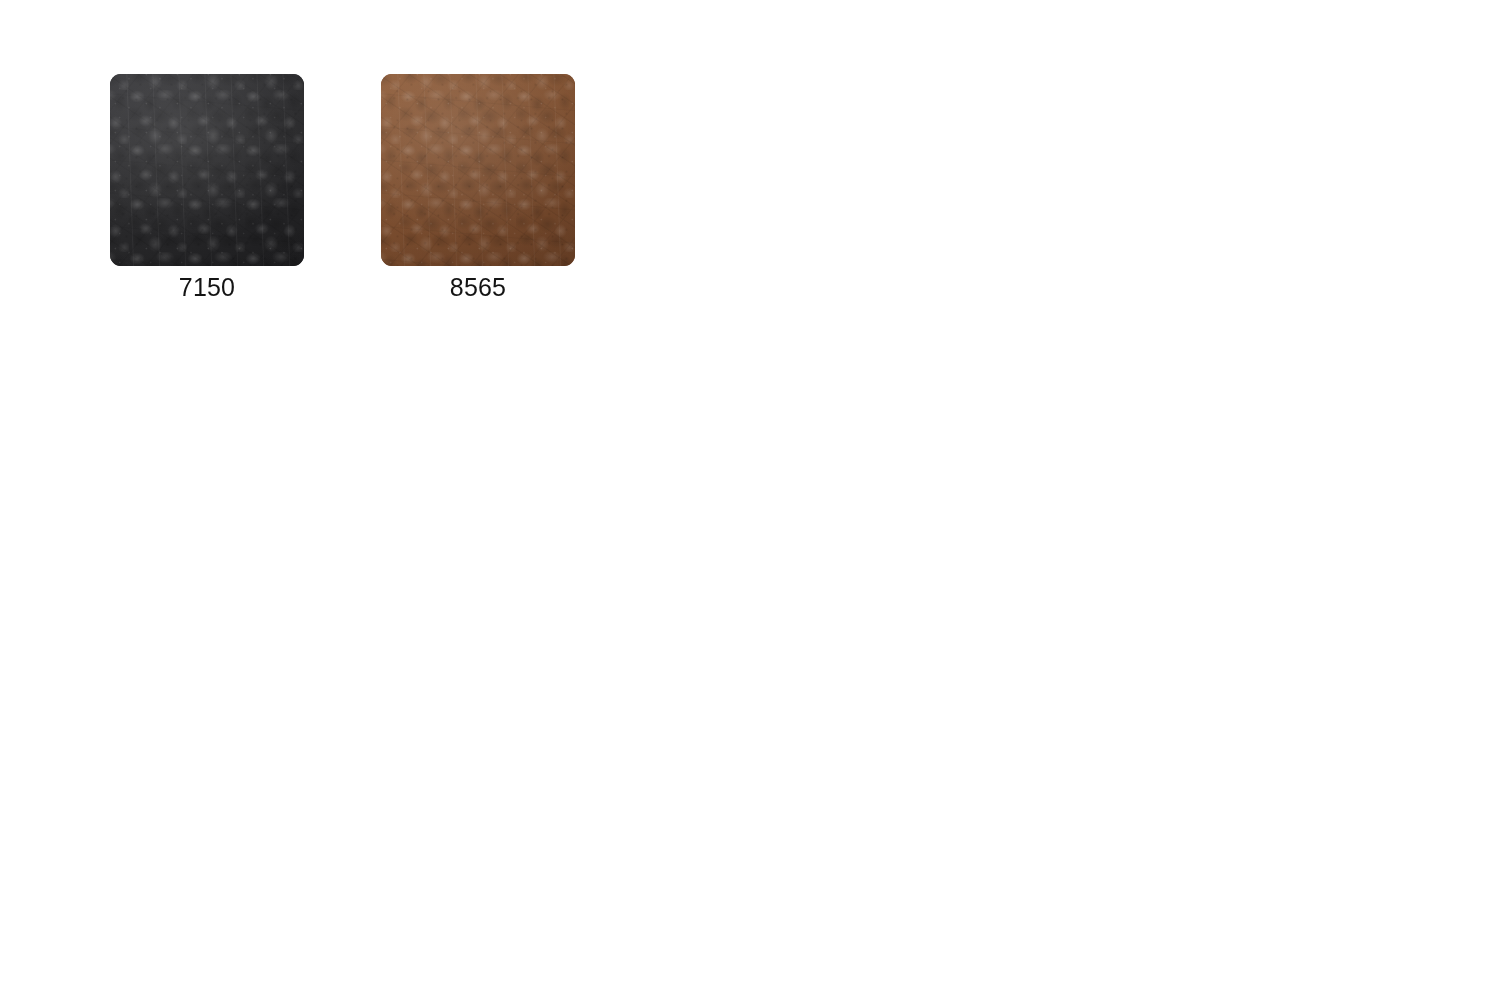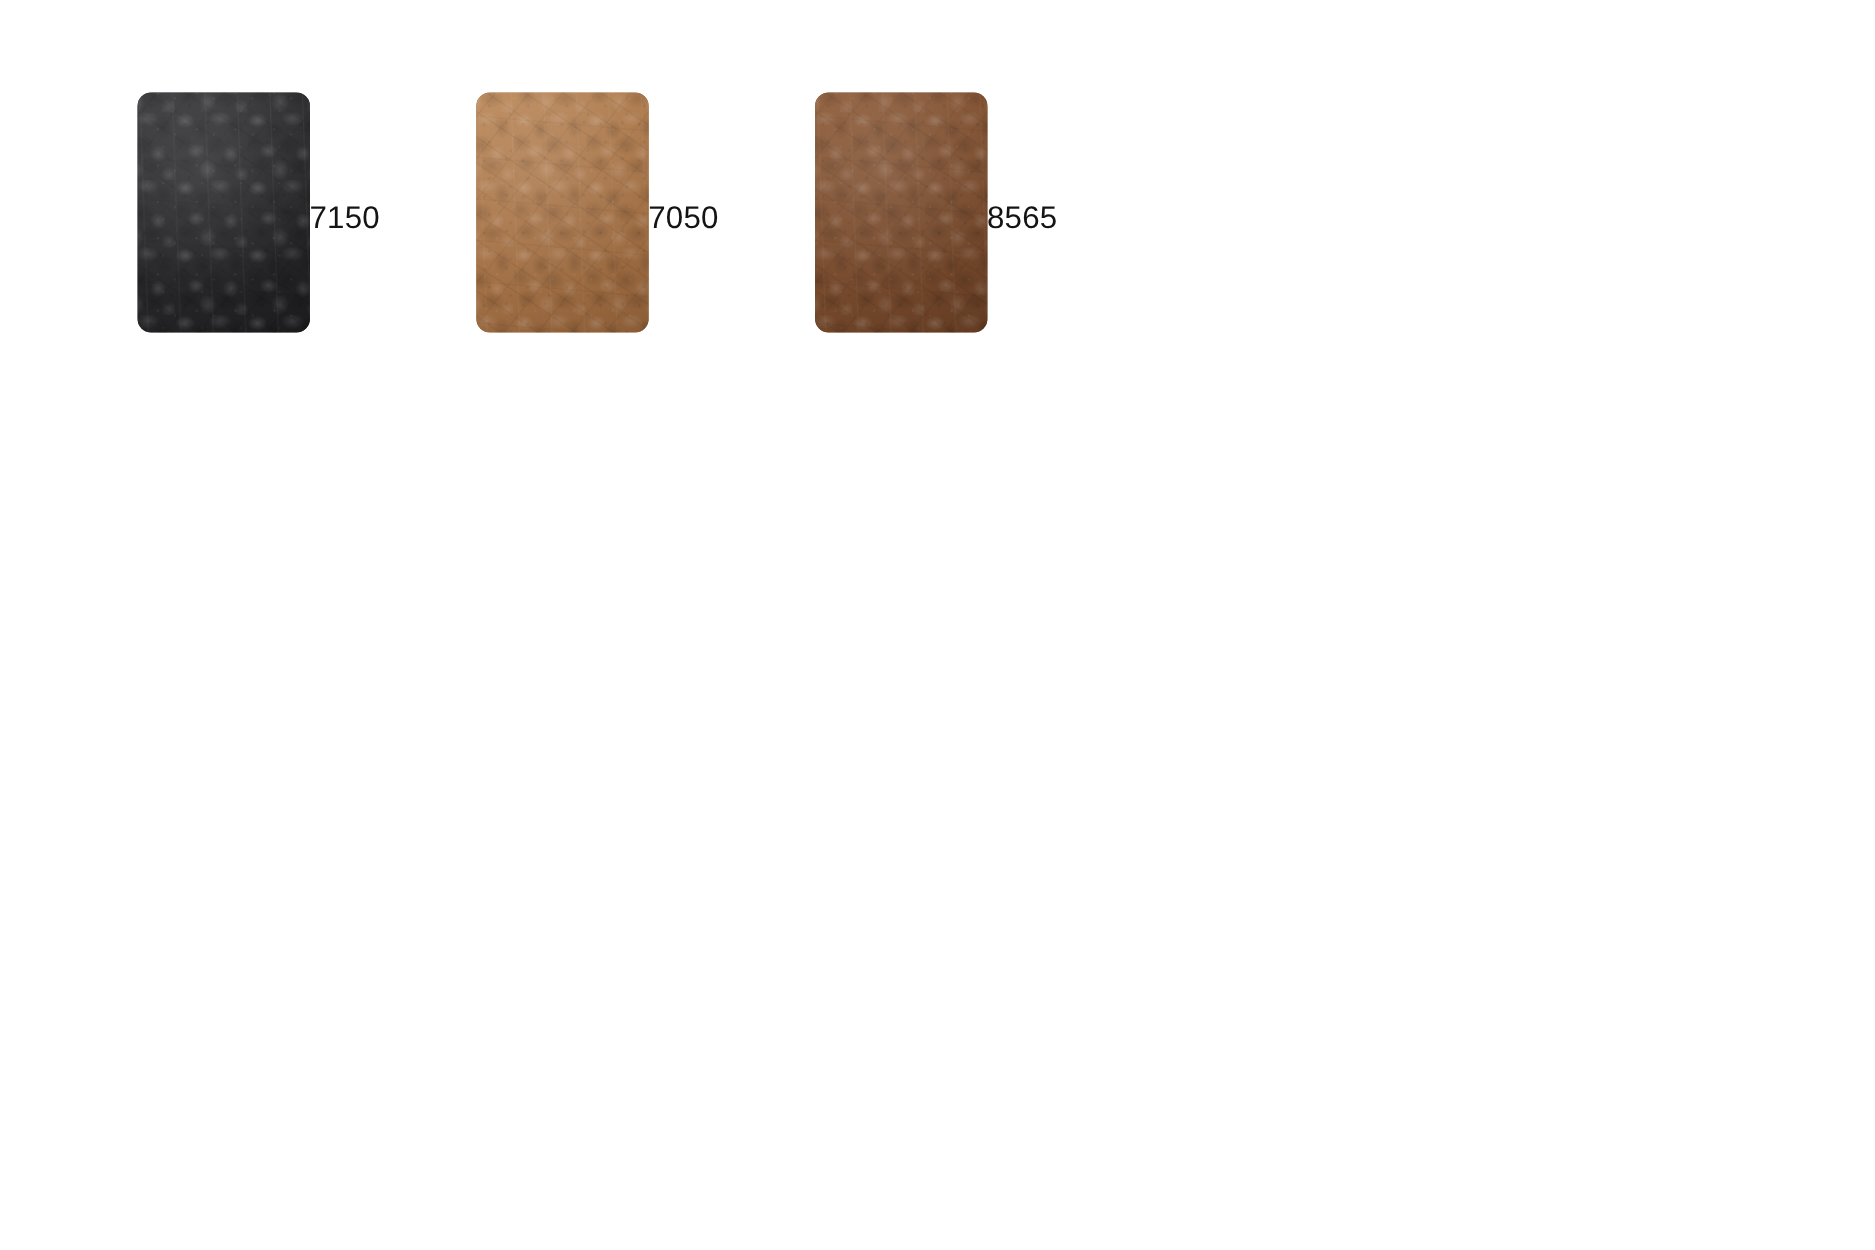--- a/index.html
+++ b/index.html
@@ -23,21 +23,21 @@
     top: 74px;
     display: flex;
     flex-direction: row;
     align-items: flex-start;
     gap: 77px;
   }
 
   .swatch-item {
     width: 194px;
     display: flex;
-    flex-direction: row;
+    flex-direction: column;
     align-items: center;
   }
 
   .swatch-tile {
     position: relative;
     width: 194px;
     height: 192px;
     border-radius: 11px;
     overflow: hidden;
     background-color: #7d4f30;
@@ -137,30 +137,20 @@
     <div class="swatch-tile" style="background-color: rgb(43, 43, 45);">
       <div class="grain-base" style="background-image: linear-gradient(152deg, rgb(59, 59, 62) 0%, rgb(43, 43, 45) 44%, rgb(28, 28, 30) 100%);"></div>
       <div class="grain-cells"></div>
       <div class="grain-creases"></div>
       <div class="grain-speckle"></div>
       <div class="grain-shade"></div>
     </div>
     <div class="swatch-label">7150</div>
   </div>
 
-  <div class="swatch-item">
-    <div class="swatch-tile" style="background-color: rgb(169, 118, 74);">
-      <div class="grain-base" style="background-image: linear-gradient(152deg, rgb(189, 139, 93) 0%, rgb(169, 118, 74) 44%, rgb(142, 95, 56) 100%);"></div>
-      <div class="grain-cells"></div>
-      <div class="grain-creases"></div>
-      <div class="grain-speckle"></div>
-      <div class="grain-shade"></div>
-    </div>
-    <div class="swatch-label">7050</div>
-  </div>
 
   <div class="swatch-item">
     <div class="swatch-tile" style="background-color: rgb(125, 79, 48);">
       <div class="grain-base" style="background-image: linear-gradient(152deg, rgb(145, 96, 62) 0%, rgb(125, 79, 48) 44%, rgb(101, 61, 36) 100%);"></div>
       <div class="grain-cells"></div>
       <div class="grain-creases"></div>
       <div class="grain-speckle"></div>
       <div class="grain-shade"></div>
     </div>
     <div class="swatch-label">8565</div>

